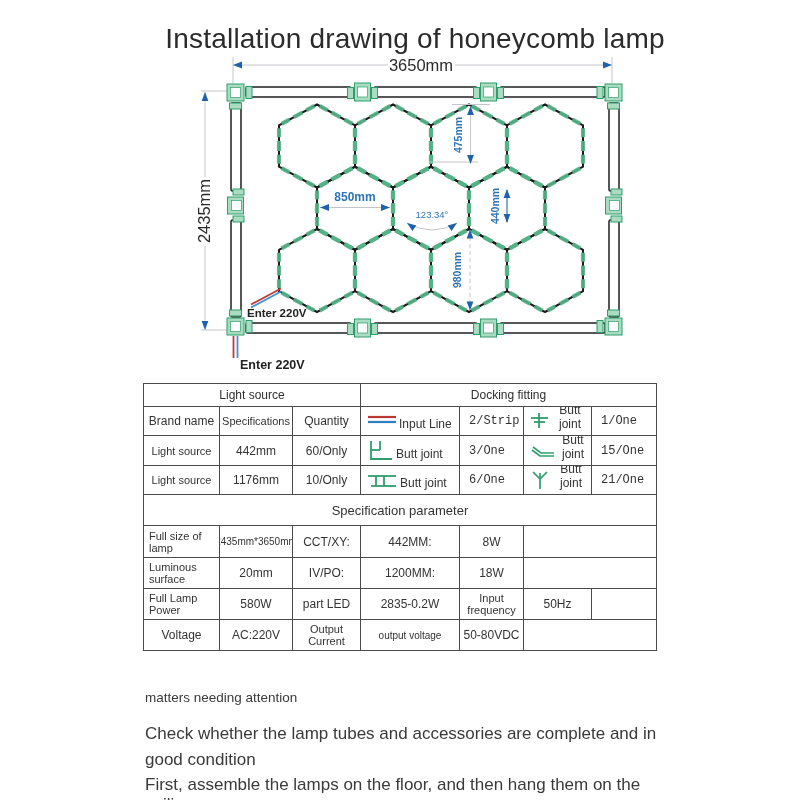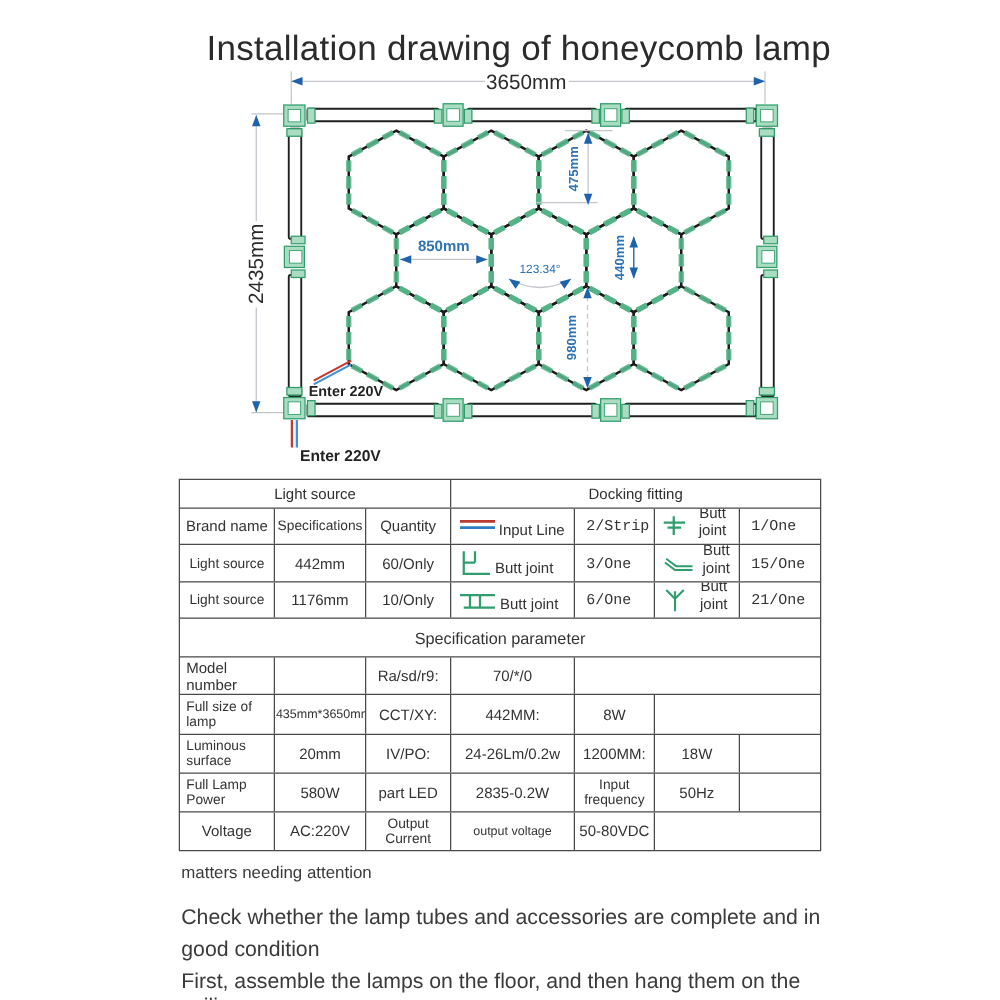--- a/index.html
+++ b/index.html
@@ -428,42 +428,34 @@
         </svg>
         <span>Butt joint</span>
       </div>
       <div class="cell qty">21/One</div>
     </div>
 
     <div class="trow h30">
       <div class="cell span7" style="font-size:13px">Specification parameter</div>
     </div>
 
-    <div class="trow h29">
-      <div class="cell left">Model number</div>
-      <div class="cell"></div>
-      <div class="cell">Ra/sd/r9:</div>
-      <div class="cell">70/*/0</div>
-      <div class="cell span3r"></div>
-    </div>
 
     <div class="trow h31">
       <div class="cell left fs11">Full size of lamp</div>
       <div class="cell fs10">2435mm*3650mm</div>
       <div class="cell">CCT/XY:</div>
       <div class="cell">442MM:</div>
       <div class="cell">8W</div>
       <div class="cell"></div>
     </div>
 
     <div class="trow h30">
       <div class="cell left fs11">Luminous surface</div>
       <div class="cell">20mm</div>
       <div class="cell">IV/PO:</div>
-      <div class="cell">24-26Lm/0.2w</div>
       <div class="cell">1200MM:</div>
       <div class="cell">18W</div>
       <div class="cell"></div>
     </div>
 
     <div class="trow h30">
       <div class="cell left fs11">Full Lamp Power</div>
       <div class="cell">580W</div>
       <div class="cell">part LED</div>
       <div class="cell">2835-0.2W</div>

